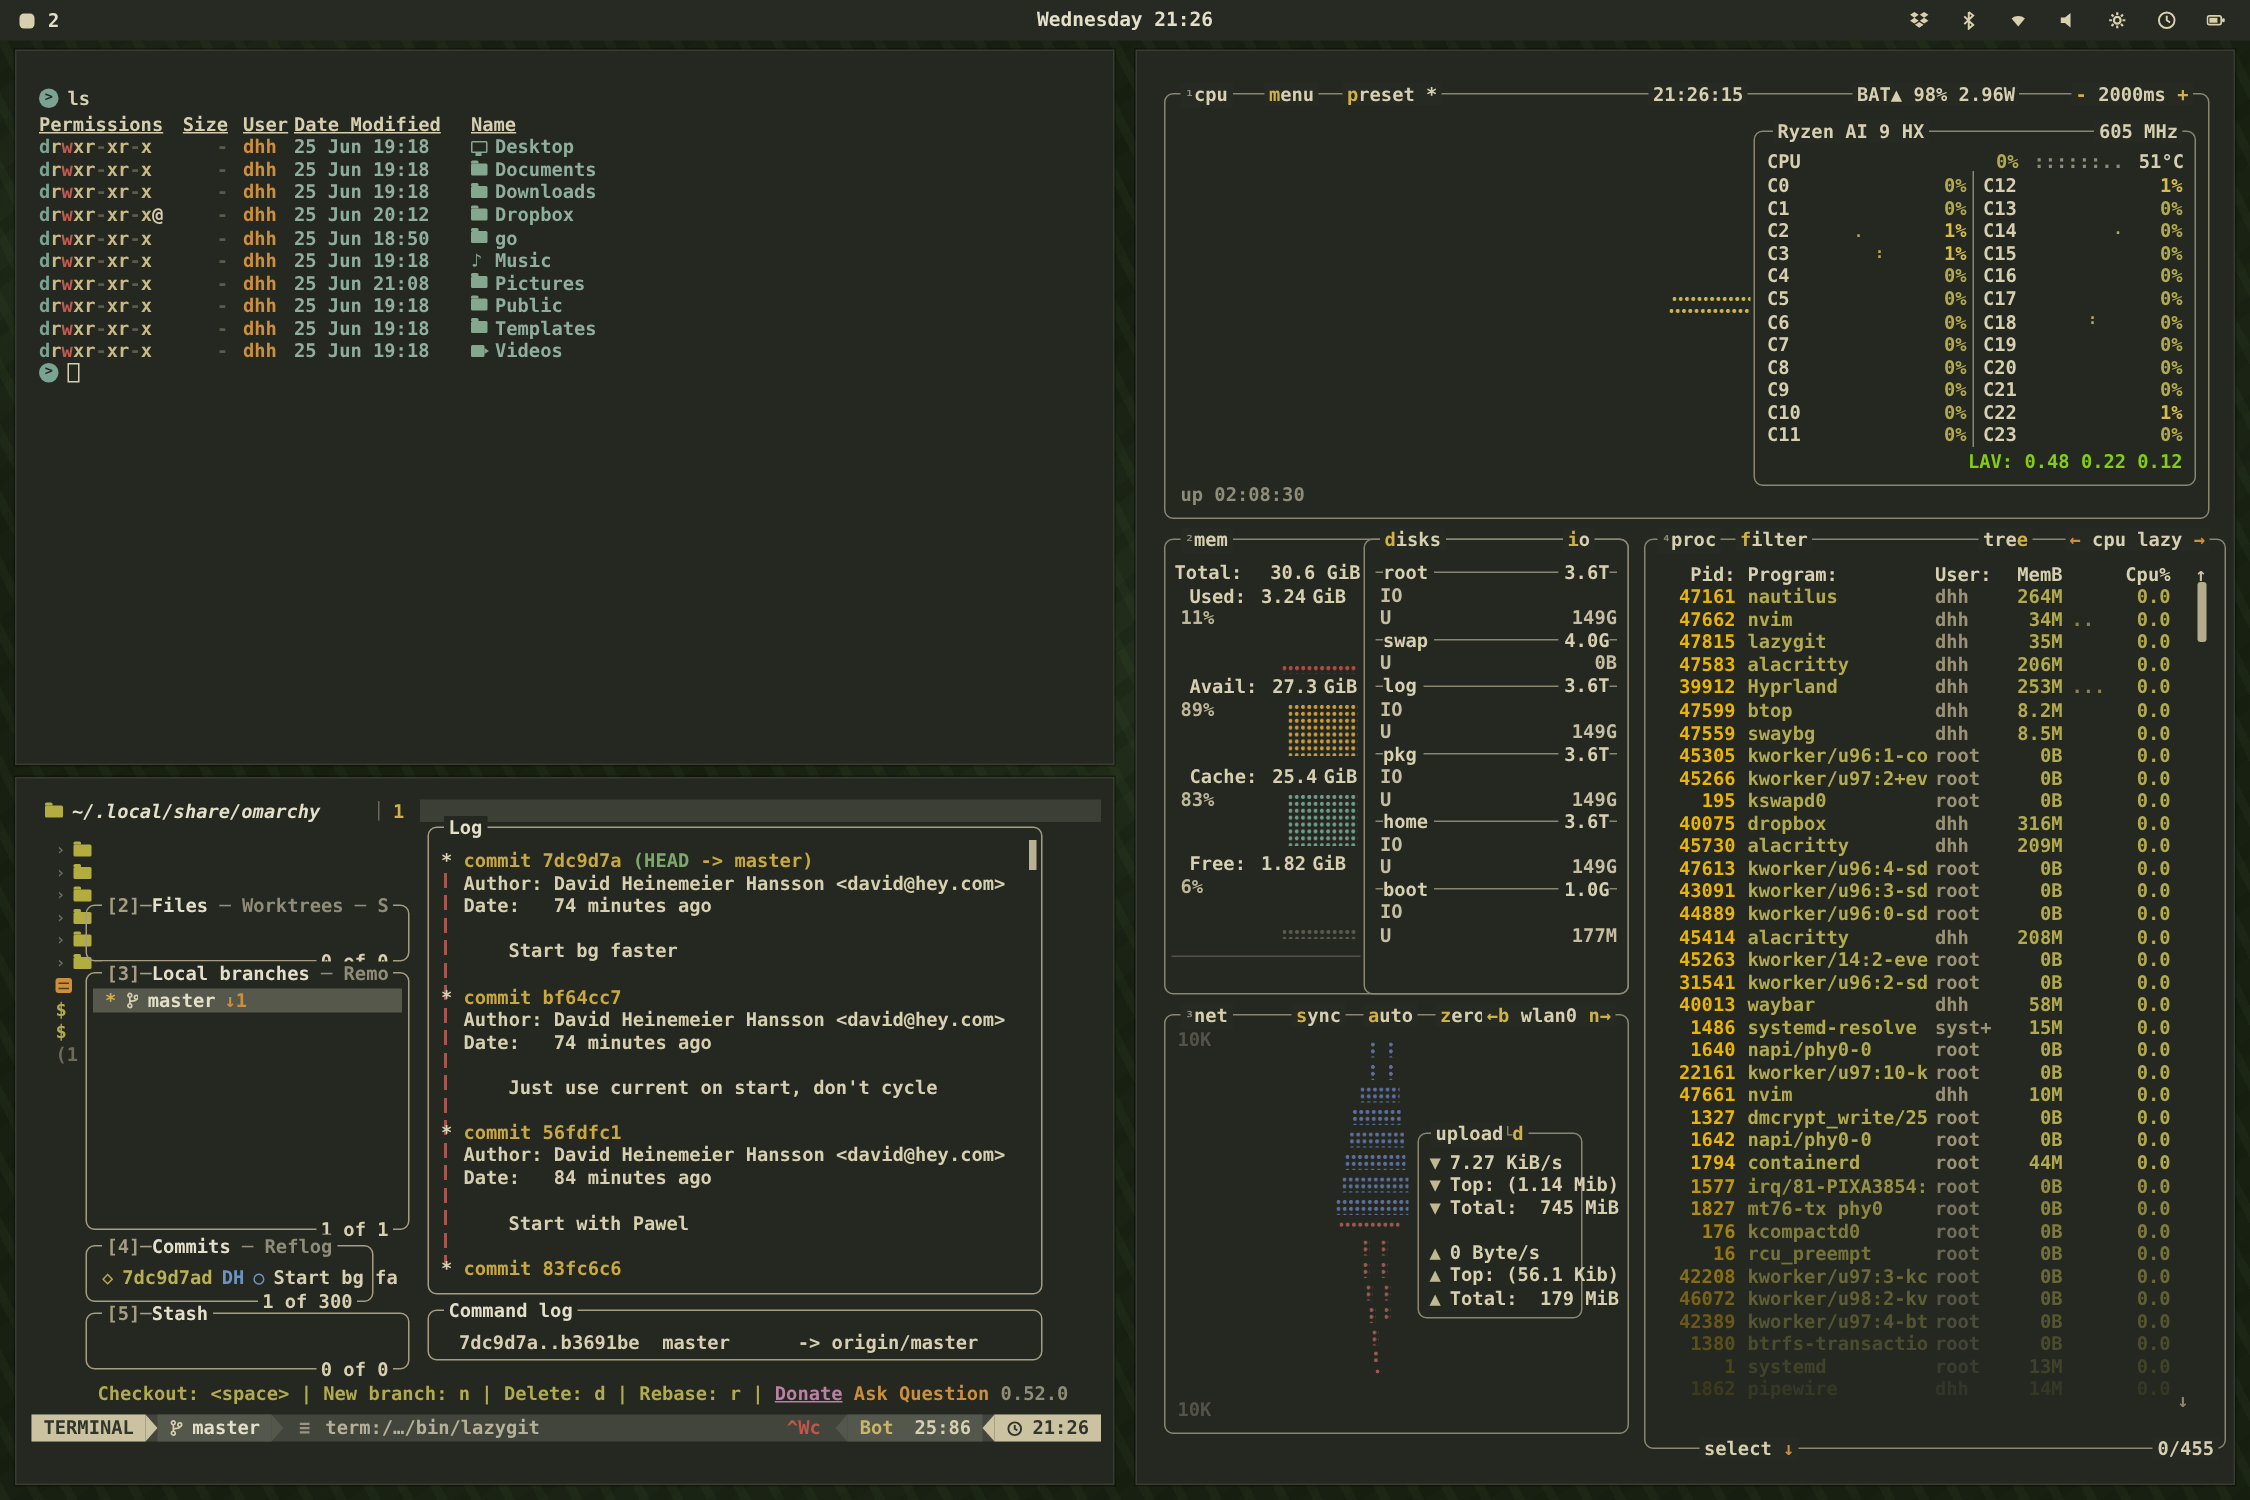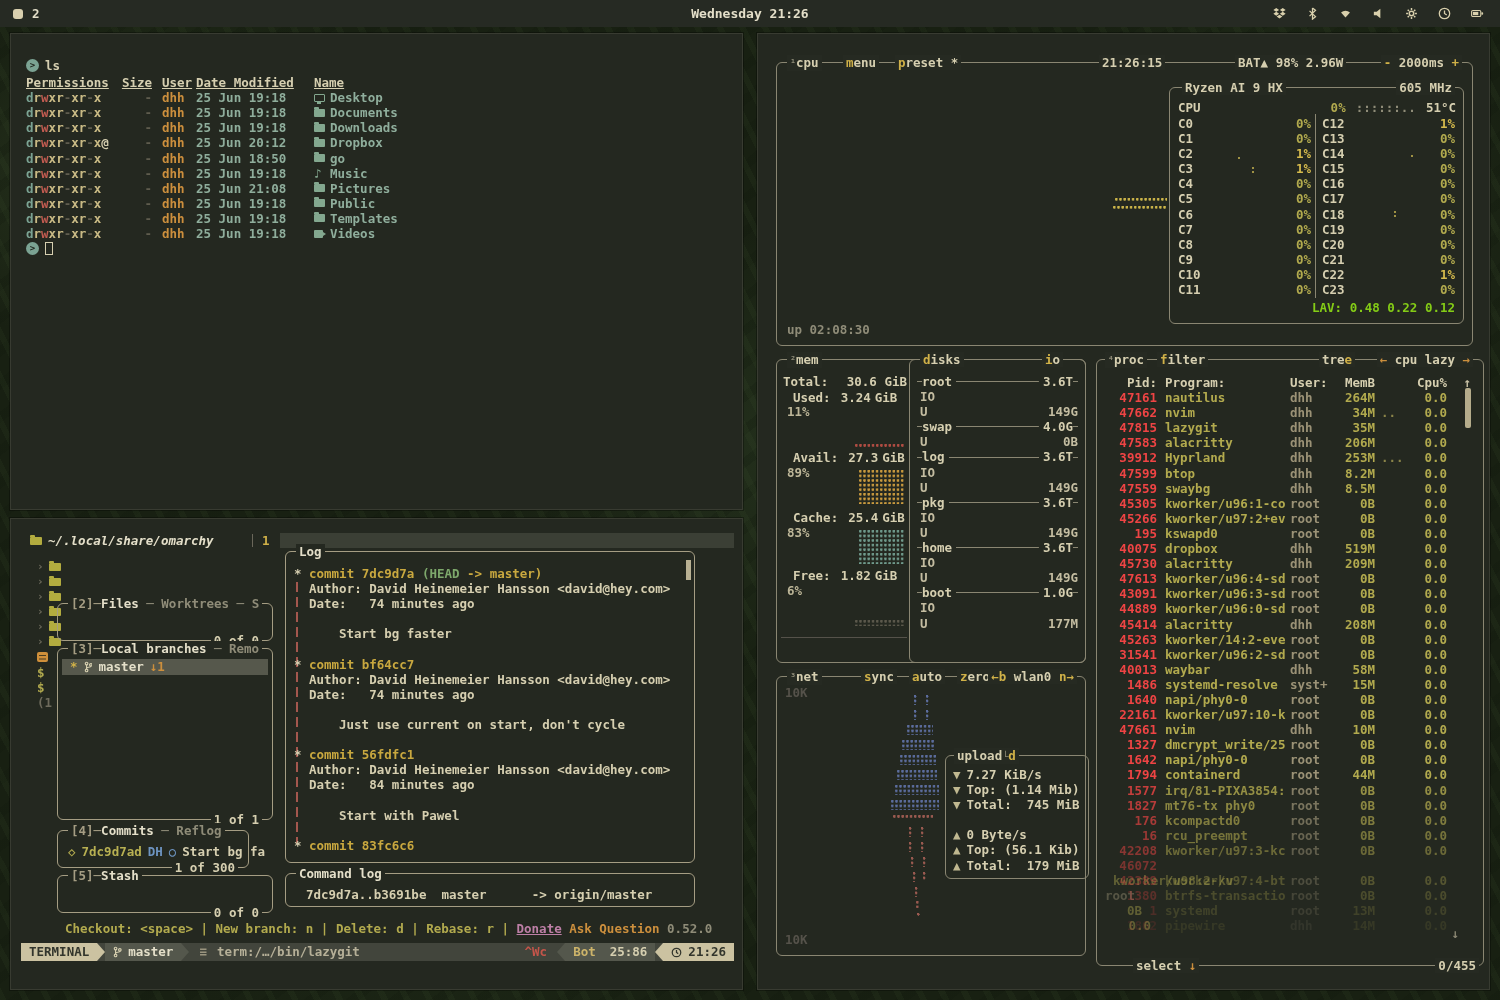--- a/index.html
+++ b/index.html
@@ -171,32 +171,32 @@
   .drow{display:flex;align-items:center;height:15.1px;padding:0 5px;white-space:pre}
   .dl6{width:5px;height:100%;background:linear-gradient(var(--bord),var(--bord)) center/100% 1px no-repeat}
   .dline{flex:1;height:100%;background:linear-gradient(var(--bord),var(--bord)) center/100% 1px no-repeat;margin:0 4px}
   .dname,.dsize{color:var(--cream)}
   .dio{color:#c4bda1;padding-left:3px}
   .dk{color:#c4bda1;padding-left:3px}
   .dv{margin-left:auto;color:#c4bda1}
   .b-net{left:18px;top:642px;width:310px;height:280px}
   .scale{position:absolute;color:#55524a}
   .st{left:8px;top:8px}.sb{left:8px;bottom:8px}
-  .b-upload{position:absolute;left:168px;top:78px;width:144px;height:124px;border:1px solid var(--bord);border-radius:6px}
+  .b-upload{position:absolute;left:168px;top:78px;width:110px;height:124px;border:1px solid var(--bord);border-radius:6px}
   .urows{position:absolute;left:7px;top:11px;right:4px}
   .urow{display:flex;gap:6px;height:15.1px;white-space:pre;color:var(--cream)}
   .ua{color:#c0b890}
   .ugap{height:15.1px}
   .nd{color:#5c6d9e}
   .nr{color:#9a5a50}
   .b-proc{left:338px;top:325px;width:388px;height:607px}
   .prows{position:absolute;left:8px;right:8px;top:15px}
   .phead{display:flex;height:15.1px;color:var(--cream);white-space:pre}
   .prow{display:flex;height:15.1px;white-space:pre}
-  .pp{width:52px;text-align:right;color:#ef4444}
+  .pp{width:52px;text-align:right;color:#eab308}
   .pg{width:125px;margin-left:8px;color:var(--olive)}
   .pu{width:48px;color:#9b9276}
   .pm{width:37px;text-align:right;color:var(--olive)}
   .ptl{width:26px;padding-left:6px;color:#8a8448}
   .pc{width:46px;text-align:right;color:var(--olive)}
   .psort{width:24px;text-align:right;color:#c9c2a6}
   .procsb{position:absolute;right:12px;top:28px;width:6px;height:40px;background:#b5ac8b;border-radius:2px}
   .pdown{position:absolute;right:24px;bottom:24px;color:#8a8672}
   .selchip .key{color:var(--orange)}
   .navy{color:var(--orange)}
@@ -1097,21 +1097,21 @@
           <span class="pu">root</span>
           <span class="pm">0B</span>
           <span class="ptl"></span>
           <span class="pc">0.0</span>
         </div>
 
         <div class="prow">
           <span class="pp">40075</span>
           <span class="pg">dropbox</span>
           <span class="pu">dhh</span>
-          <span class="pm">519M</span>
+          <span class="pm">316M</span>
           <span class="ptl"></span>
           <span class="pc">0.0</span>
         </div>
 
         <div class="prow">
           <span class="pp">45730</span>
           <span class="pg">alacritty</span>
           <span class="pu">dhh</span>
           <span class="pm">209M</span>
           <span class="ptl"></span>
@@ -1282,21 +1282,21 @@
 
         <div class="prow" style="opacity: 0.5;">
           <span class="pp">42208</span>
           <span class="pg">kworker/u97:3-kc</span>
           <span class="pu">root</span>
           <span class="pm">0B</span>
           <span class="ptl"></span>
           <span class="pc">0.0</span>
         </div>
 
-        <div class="prow" style="opacity: 0.425; flex-direction: column;">
+        <div class="prow" style="opacity: 0.425;">
           <span class="pp">46072</span>
           <span class="pg">kworker/u98:2-kv</span>
           <span class="pu">root</span>
           <span class="pm">0B</span>
           <span class="ptl"></span>
           <span class="pc">0.0</span>
         </div>
 
         <div class="prow" style="opacity: 0.35;">
           <span class="pp">42389</span>

